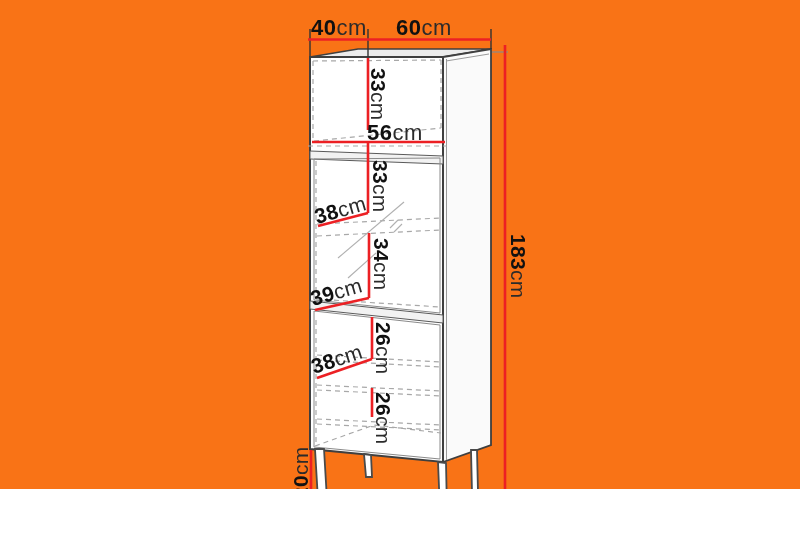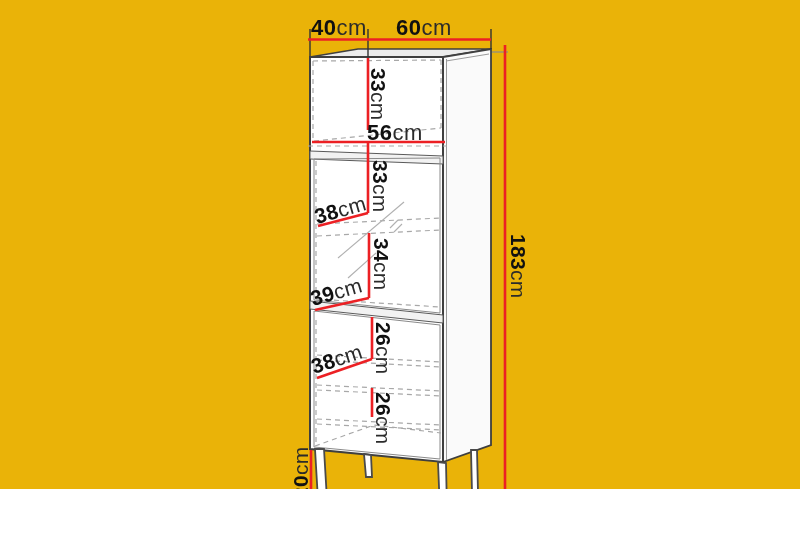--- a/index.html
+++ b/index.html
@@ -1,16 +1,16 @@
 <!DOCTYPE html>
 <html><head>
 <meta charset="utf-8">
 <style>
   html,body{margin:0;padding:0;background:#ffffff;}
-  .stage{position:relative;width:800px;height:489px;background:#eab308;overflow:hidden;
+  .stage{position:relative;width:800px;height:489px;background:#f97316;overflow:hidden;
          font-family:"Liberation Sans", sans-serif;}
   svg{display:block;}
   text{fill:#141414;}
   .num{font-weight:bold;fill:#111111;}
   .unit{font-weight:normal;fill:#2b2b2b;}
   .lbl-lg{font-size:22px;letter-spacing:.5px;}
   .lbl{font-size:21px;letter-spacing:.3px;}
   .outline{fill:#ffffff;stroke:#3f3f3f;stroke-width:2;}
   .panel{fill:#fafafa;stroke:#3f3f3f;stroke-width:1.8;}
   .topface{fill:#ececec;stroke:#3f3f3f;stroke-width:1.4;}

